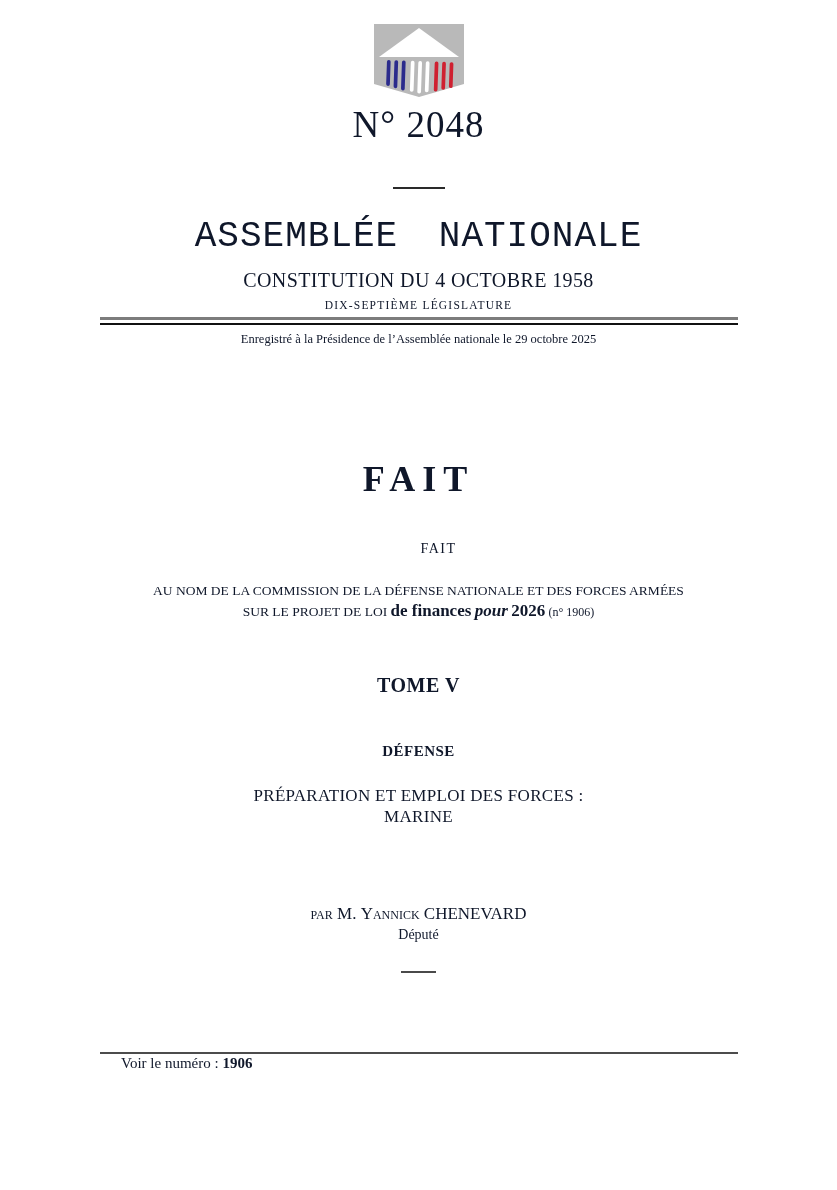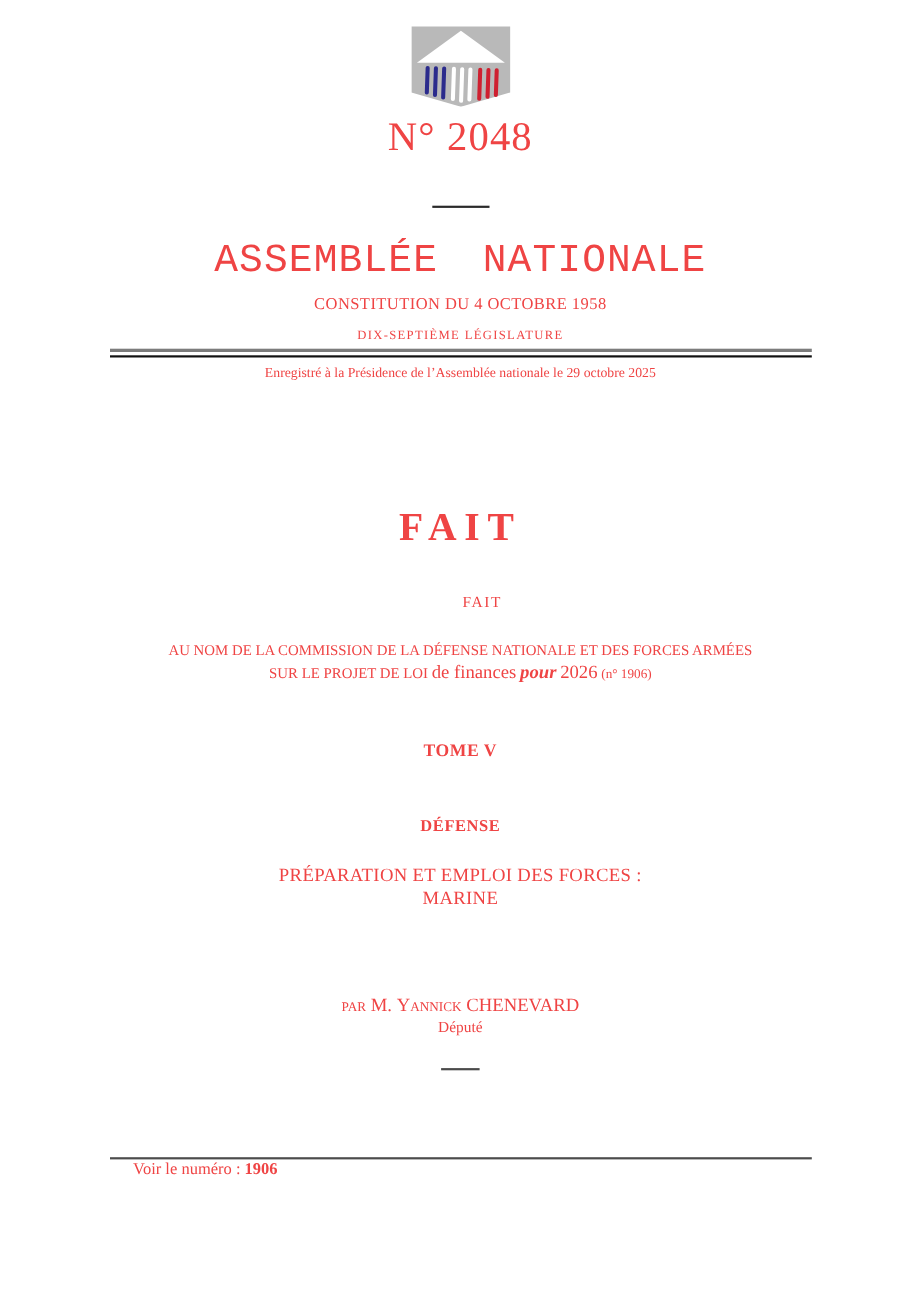--- a/index.html
+++ b/index.html
@@ -3,52 +3,52 @@
 <meta charset="utf-8">
 <style>
   html,body { margin:0; padding:0; background:#ffffff; }
   .page {
     position: relative;
     width: 837px;
     height: 1190px;
     margin: 0 auto;
     background: #ffffff;
     font-family: "Liberation Serif", "DejaVu Serif", serif;
-    color: #ef4444;
+    color: #0f172a;
     overflow: hidden;
   }
   .abs { position: absolute; left: 0; right: 0; text-align: center; }
 
   .logo-wrap { position: absolute; top: 23px; left: 0; right: 0; text-align: center; }
   .logo-svg { width: 90px; height: 74px; display: inline-block; }
 
   .doc-number { top: 104px; font-size: 37px; line-height: 1.15; letter-spacing: 1px; }
 
   .rule-short-1 { position: absolute; top: 187px; left: 393px; width: 52px; height: 2px; background: #2a2a2a; }
 
   .assembly-title { top: 216px; font-size: 36px; line-height: 1.15; letter-spacing: 1px; word-spacing: 18px; font-family: Liberation Mono, monospace; }
-  .constitution  { top: 269px; font-size: 15px; letter-spacing: 0.4px; }
+  .constitution  { top: 269px; font-size: 20px; letter-spacing: 0.4px; }
   .legislature   { top: 299px; font-size: 11.5px; letter-spacing: 1.2px; }
 
   .double-rule { position: absolute; top: 317px; left: 100px; width: 638px; }
   .double-rule .gray  { height: 3px; background: #7c7c7c; }
   .double-rule .black { height: 2px; background: #111111; margin-top: 3px; }
 
   .registered { top: 332px; font-size: 12.5px; }
 
   .avis { top: 458px; font-size: 36px; font-weight: bold; letter-spacing: 7px; }
   .fait { top: 541px; font-size: 14px; letter-spacing: 1.5px; margin-left: 40px; }
 
   .commission-1 { top: 583px; font-size: 13.5px; }
   .commission-2 { top: 601px; font-size: 13.5px; line-height: 20px; }
-  .commission-2 .big-bold   { font-size: 17px; font-weight: normal; }
+  .commission-2 .big-bold   { font-size: 17px; font-weight: bold; }
   .commission-2 .big-bold-i { font-size: 17px; font-weight: bold; font-style: italic; }
   .commission-2 .ref        { font-size: 12px; }
 
-  .tome { top: 674px; font-size: 16px; font-weight: bold; letter-spacing: 0.5px; }
+  .tome { top: 674px; font-size: 20px; font-weight: bold; letter-spacing: 0.5px; }
 
   .section-title { top: 743px; font-size: 15px; font-weight: bold; letter-spacing: 0.5px; }
   .subsection    { top: 785px; font-size: 17px; font-weight: normal; line-height: 21px; letter-spacing: 0.3px; }
 
   .author { top: 904px; font-size: 17px; }
   .author .sc { font-variant: small-caps; }
   .role   { top: 927px; font-size: 14px; }
 
   .rule-short-2 { position: absolute; top: 971px; left: 401px; width: 35px; height: 2px; background: #4a4a4a; }
 

